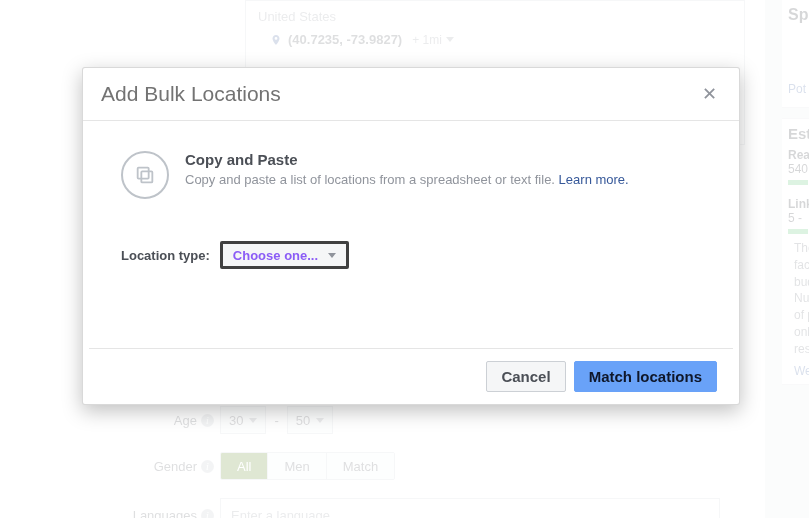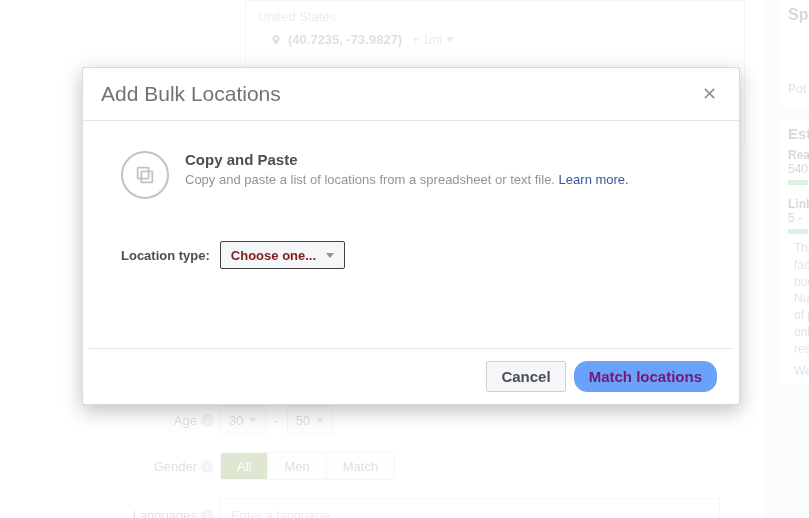--- a/index.html
+++ b/index.html
@@ -265,29 +265,29 @@
     display: flex;
     align-items: center;
   }
   .lt-row .lbl {
     font-size: 13px;
     font-weight: bold;
     color: #4b4f56;
     margin-right: 10px;
   }
   .lt-row .dd {
-    border: 1px solid #404040;
+    border: 3px solid #404040;
     background: #f5f6f7;
     height: 28px;
     display: flex;
     align-items: center;
     padding: 0 10px;
     font-size: 13px;
     font-weight: bold;
-    color: #7f1d1d;
+    color: #8b5cf6;
     border-radius: 2px;
   }
   .lt-row .dd .caret { margin-left: 10px;}
 
   .modal-footer {
     border-top: 1px solid #e5e5e5;
     padding: 12px 16px;
     display: flex;
     justify-content: flex-end;
     gap: 8px;
@@ -299,22 +299,21 @@
     background: #f5f6f7;
     padding: 6px 14px;
     font-size: 15px;
     font-weight: bold;
     color: #4b4f56;
     cursor: pointer;
   }
   .btn.primary {
     background: #69a2f8;
     border-color: #69a2f8;
-    color: #701a75;
-    border-radius: 13px;
+    color: #0f172a;
   }
   .caret {
     width: 0; height: 0;
     border-left: 4px solid transparent;
     border-right: 4px solid transparent;
     border-top: 5px solid #90949c;
     display: inline-block;
   }
 </style>
 </head>

